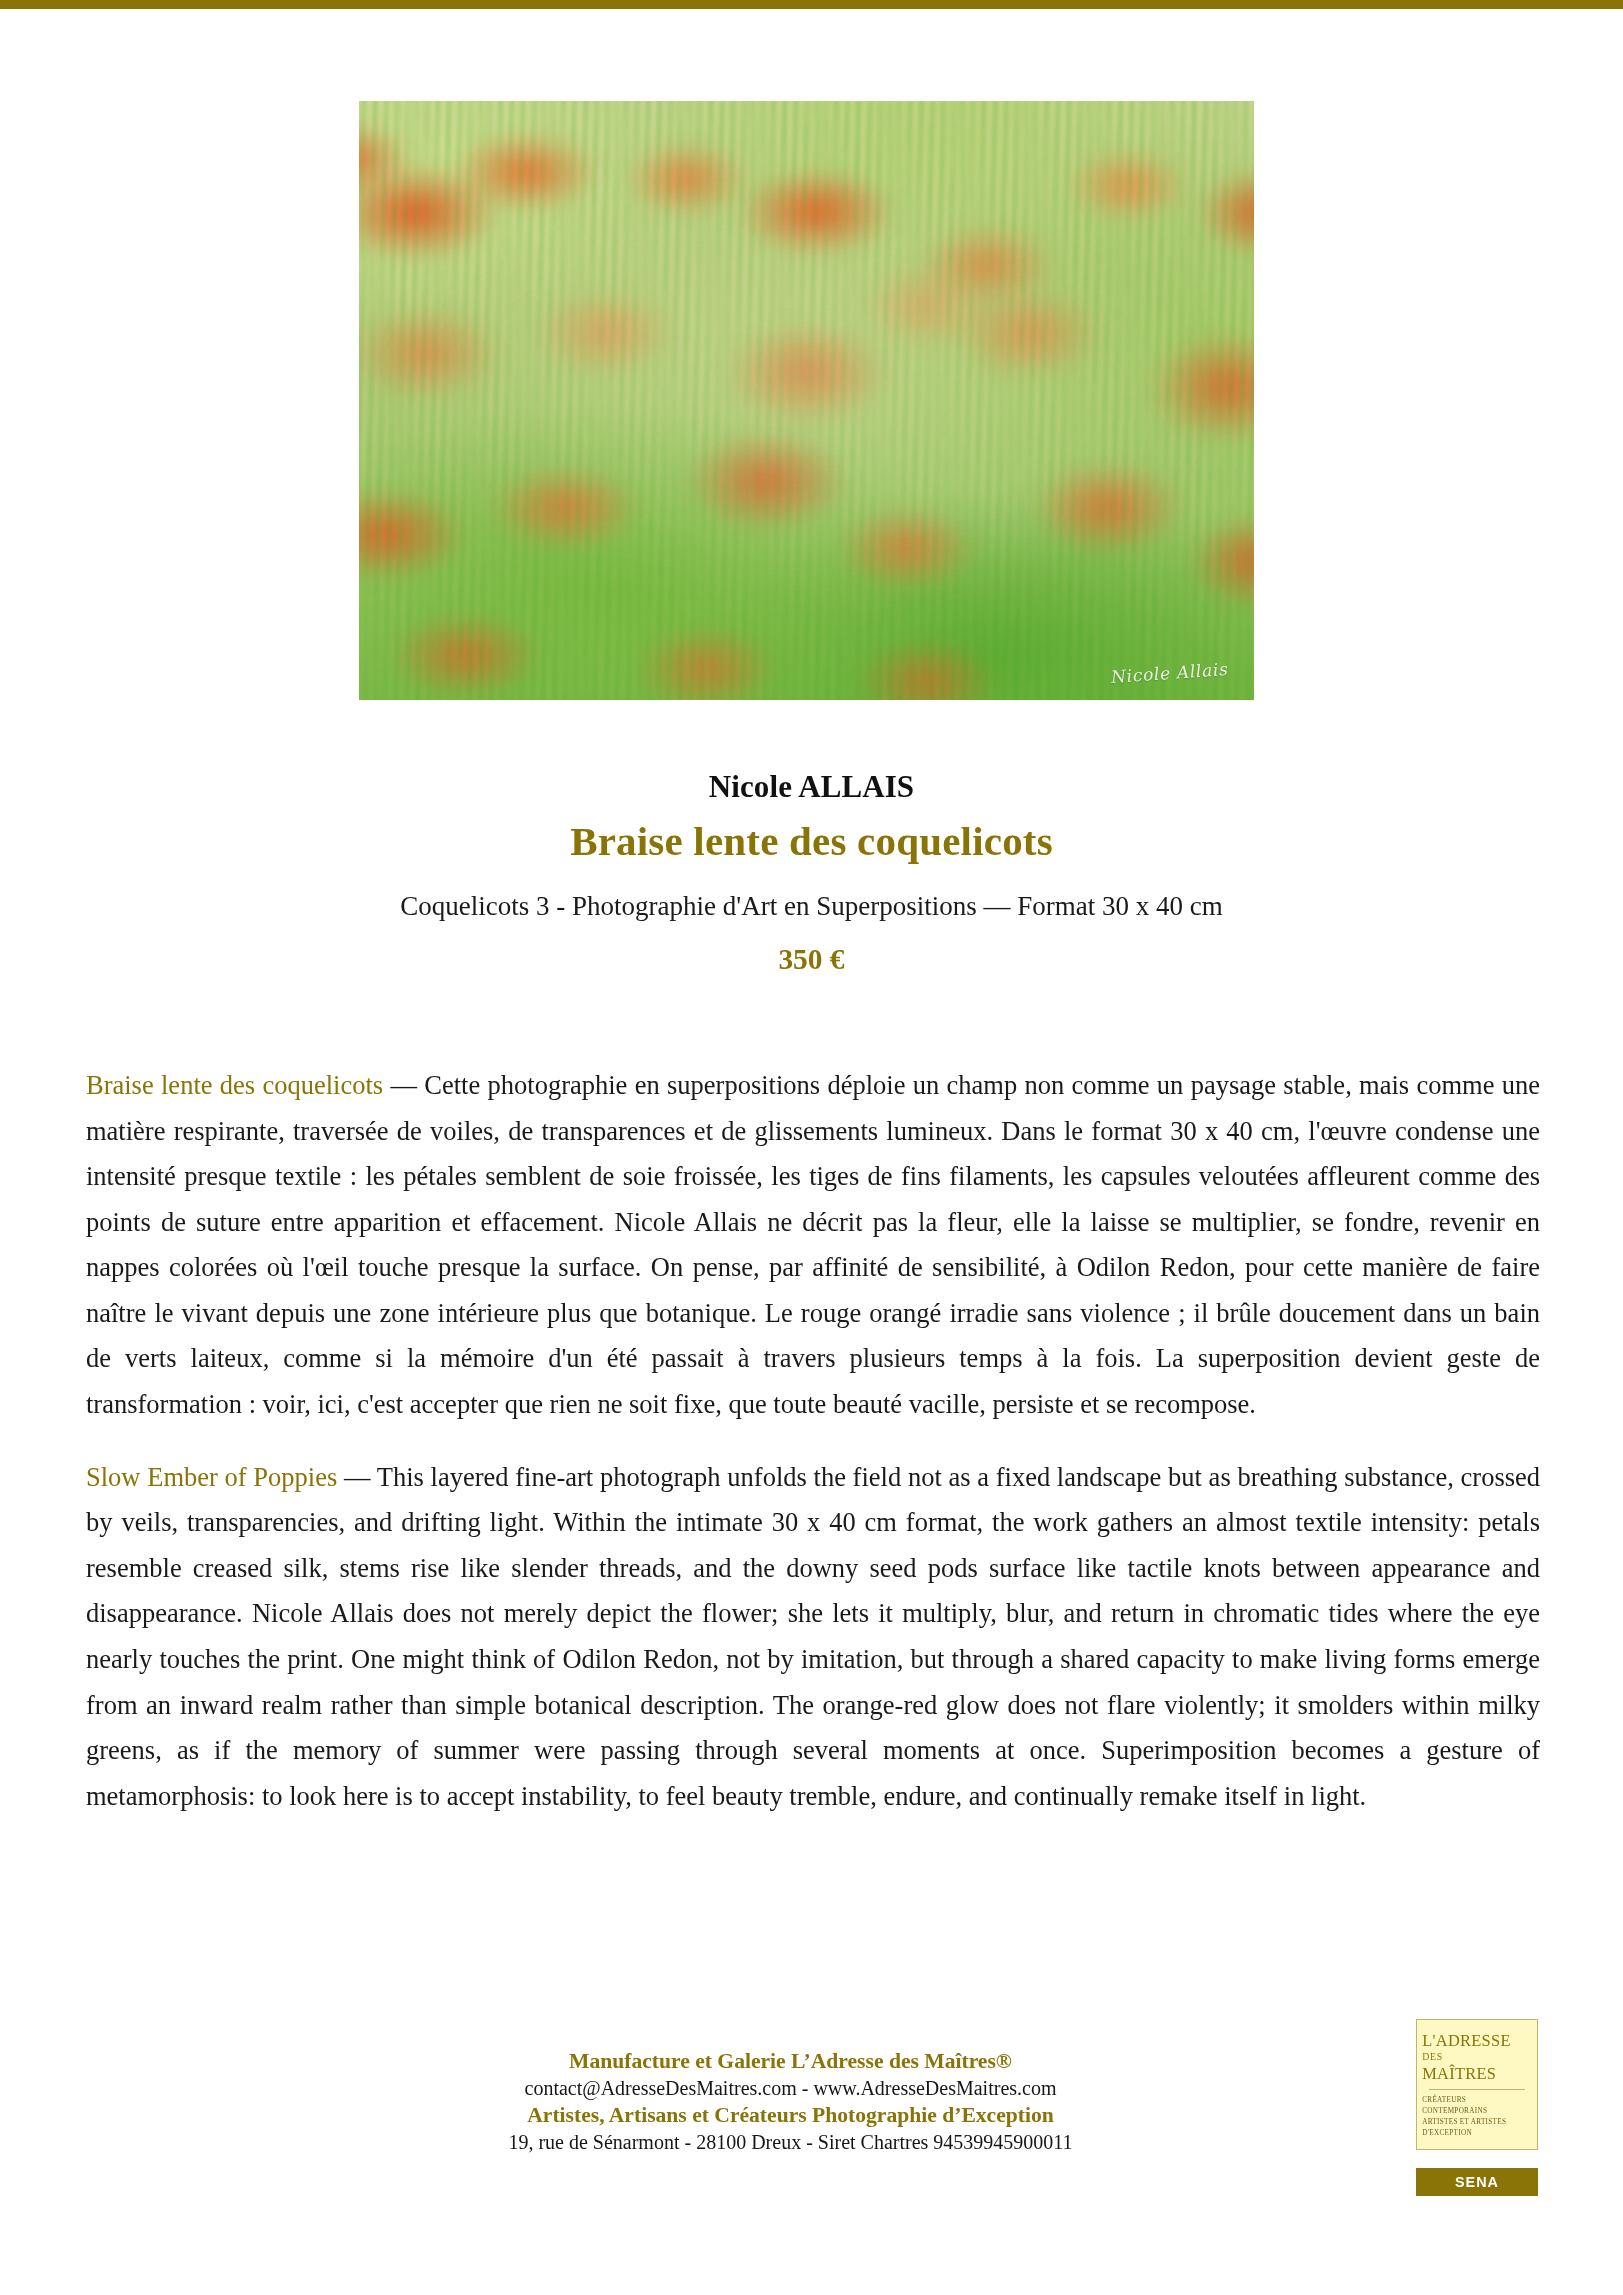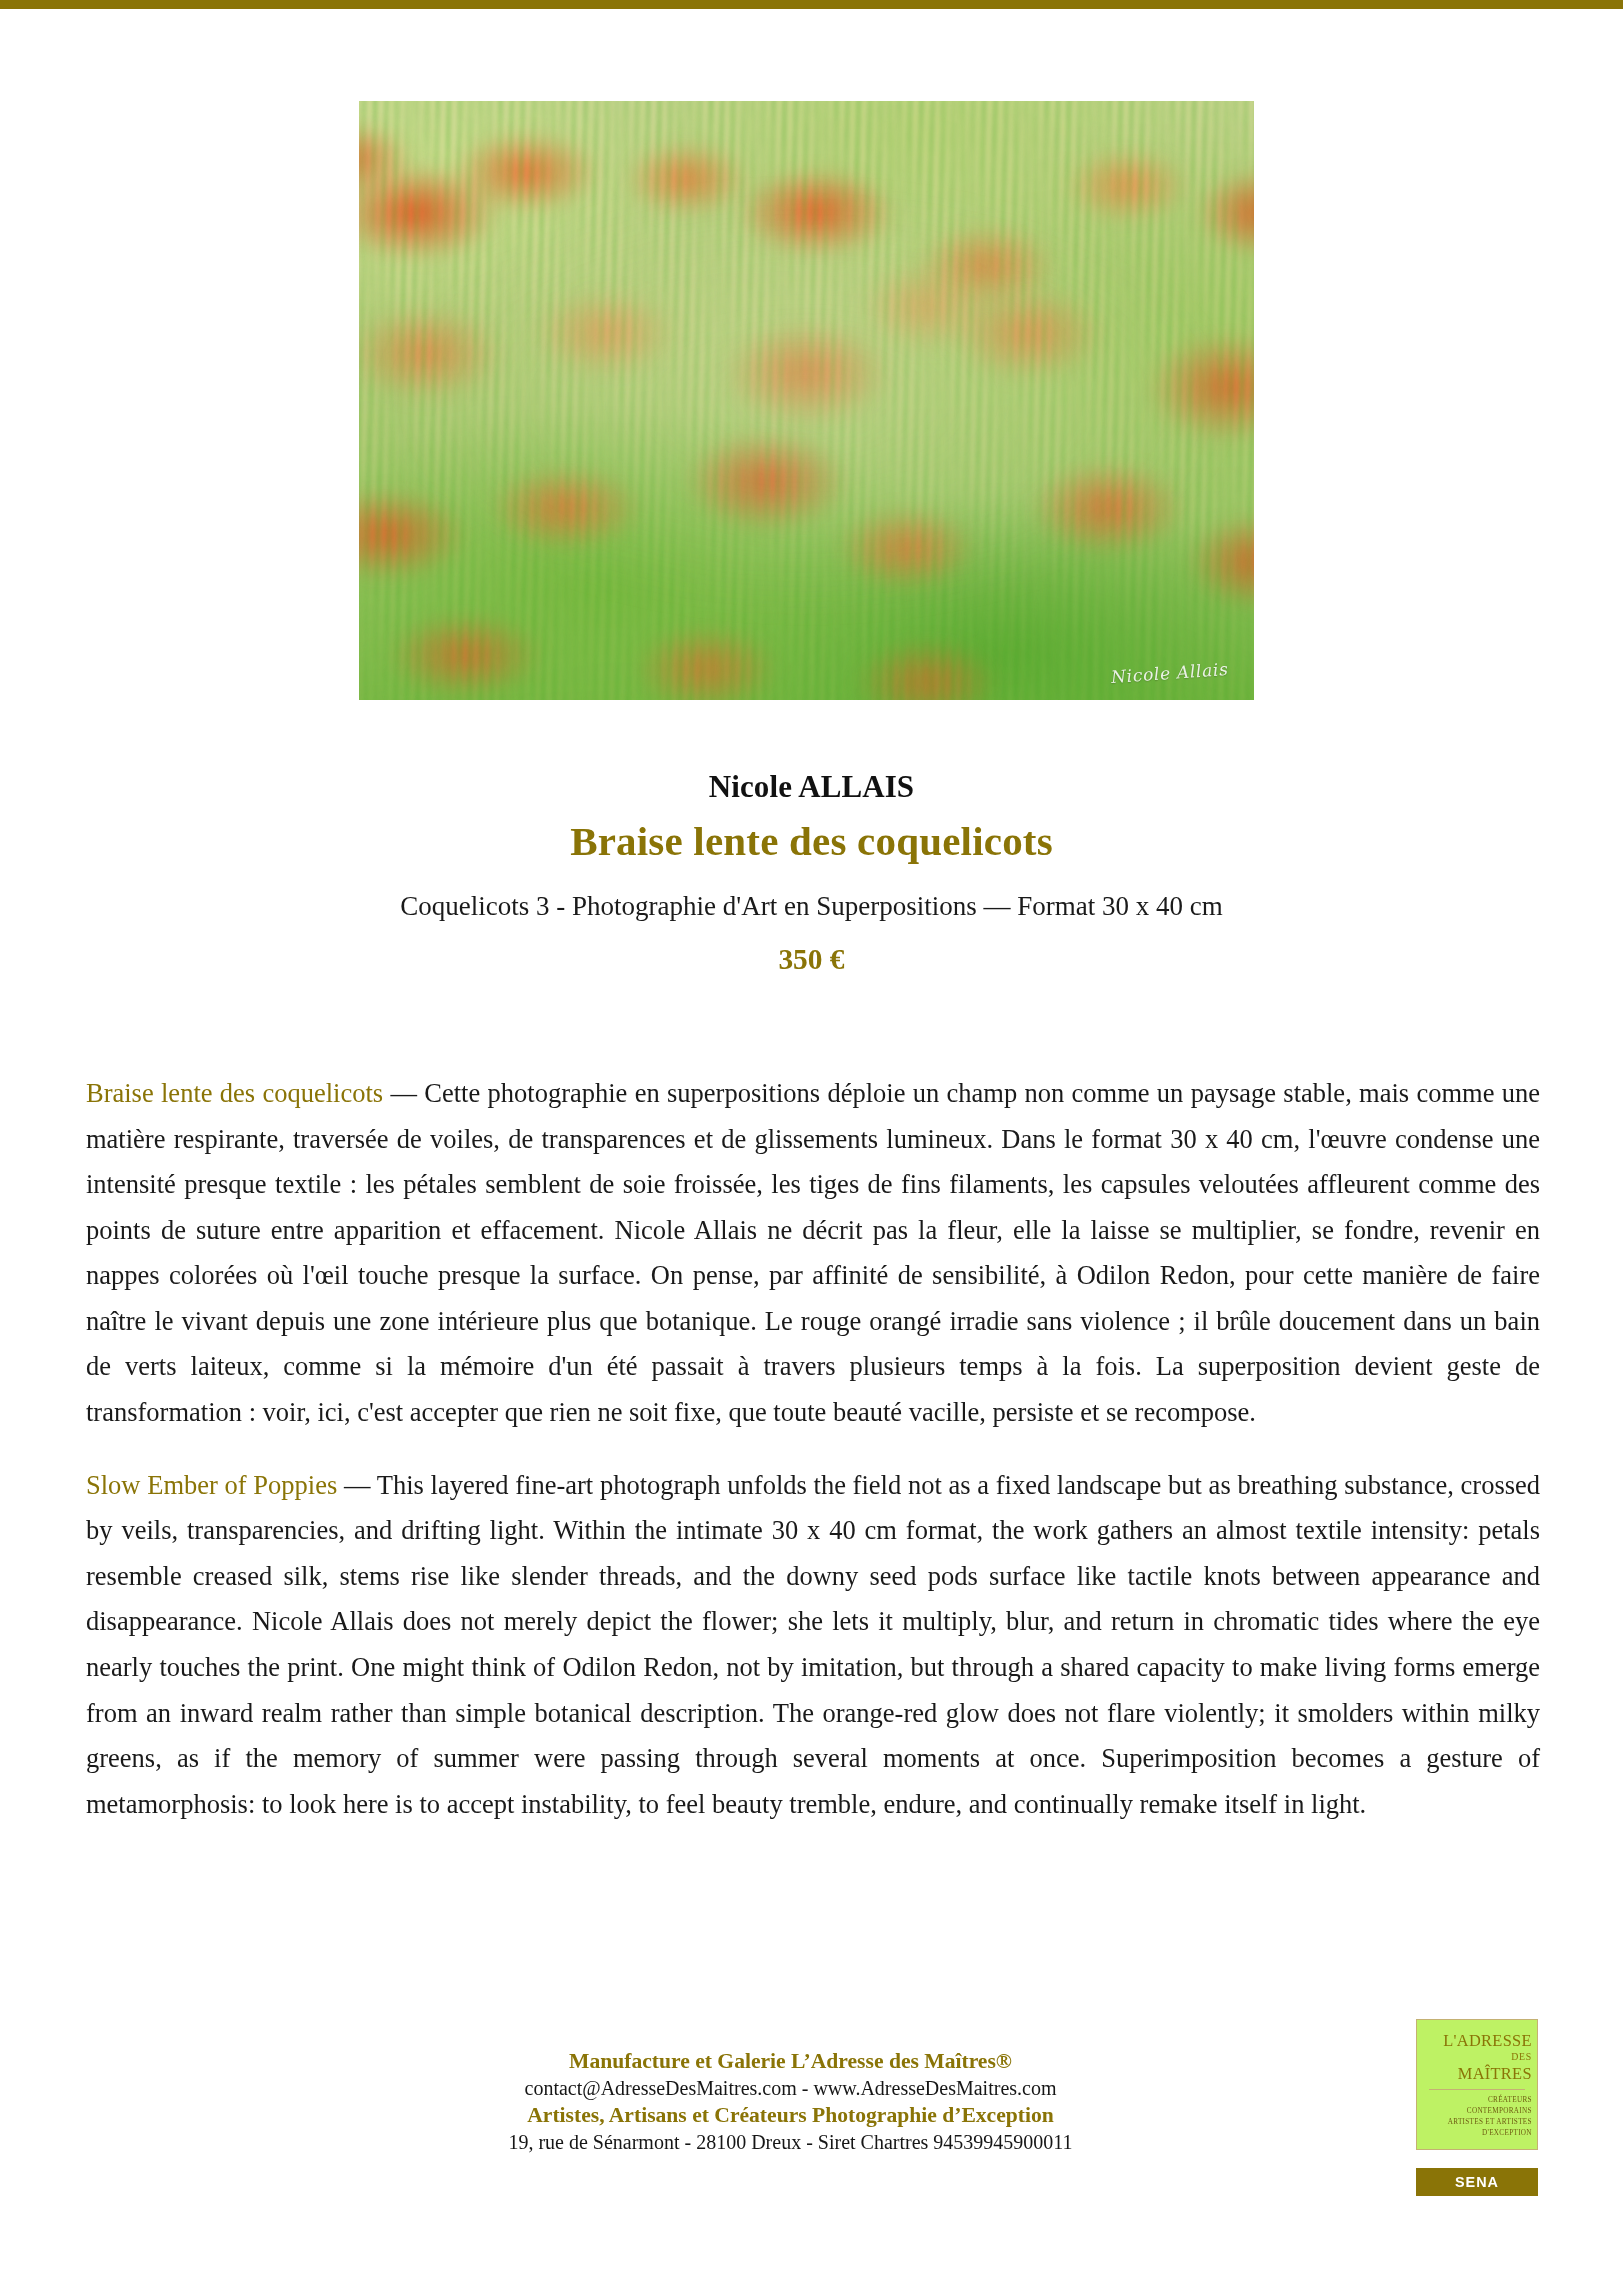--- a/index.html
+++ b/index.html
@@ -188,21 +188,21 @@
     top: 1055px;
     width: 1454px;
   }
   .para {
     font-family: "Liberation Serif", serif;
     font-size: 26.5px;
     line-height: 1.72;
     color: #1a1a1a;
     text-align: justify;
     text-justify: inter-word;
-    margin: 16px 0 27px 0;
+    margin: 8px 0 27px 0;
   }
   .para:last-child { margin-bottom: 0; }
   .lead-in {
     color: #8a7407;
   }
 
   
   .footer {
     position: absolute;
     left: 0;
@@ -227,23 +227,23 @@
 
   
   .brand {
     position: absolute;
     left: 1416px;
     top: 2019px;
     width: 122px;
   }
   .brand-card {
     border: 1.3px solid #c5b173;
-    background: #bef264;
+    background: #fef9c3;
     padding: 11.8px 5.2px 10.5px 5.2px;
-    text-align: right;
+    text-align: left;
   }
   .brand-l1 {
     font-family: "Liberation Serif", serif;
     font-size: 16.4px;
     color: #8a7407;
     letter-spacing: 0.3px;
     line-height: 1.1;
   }
   .brand-l2 {
     font-family: "Liberation Serif", serif;

